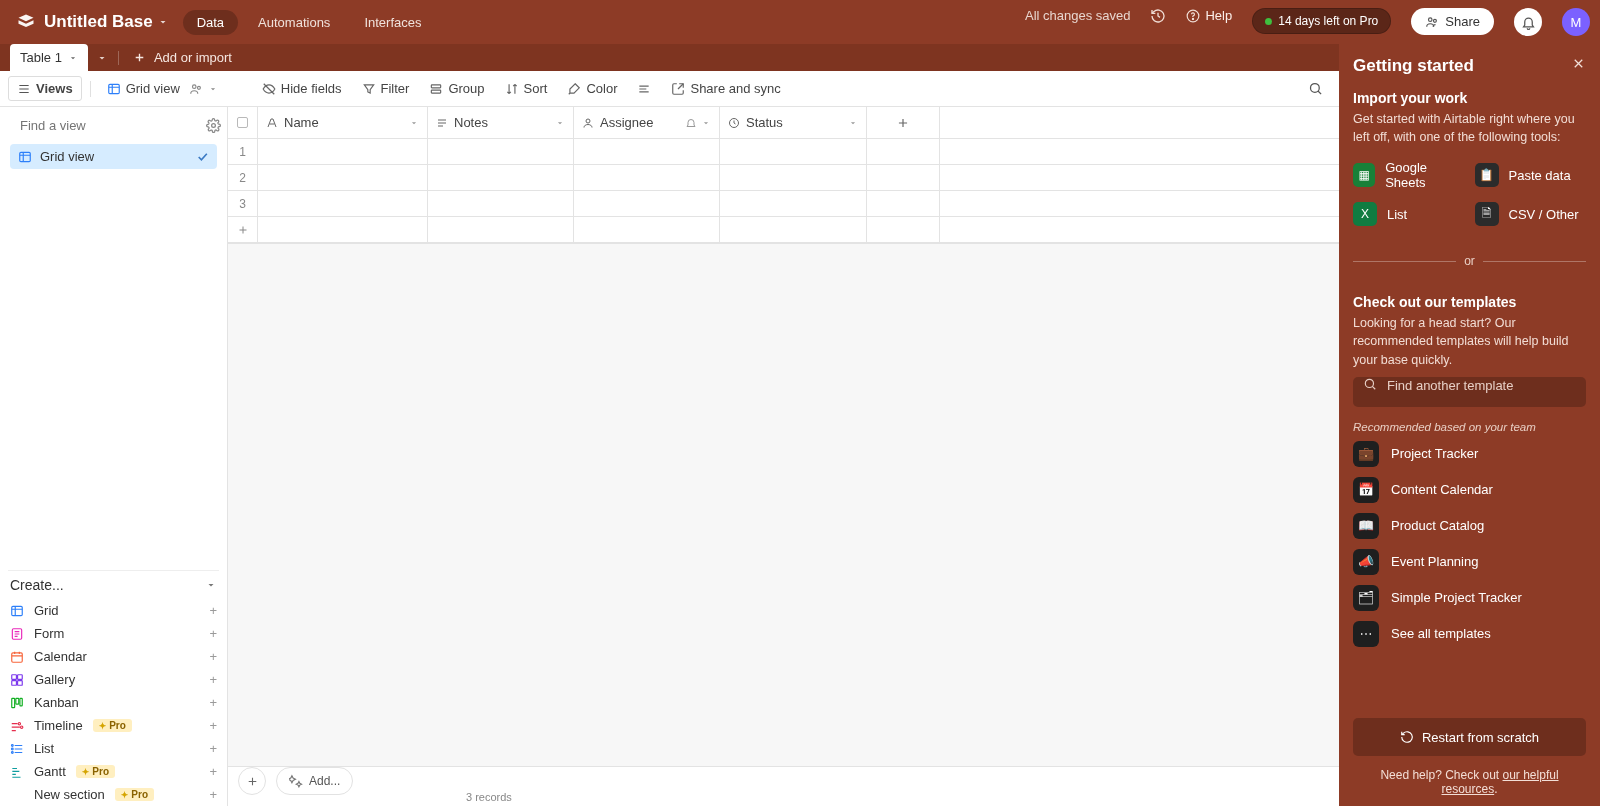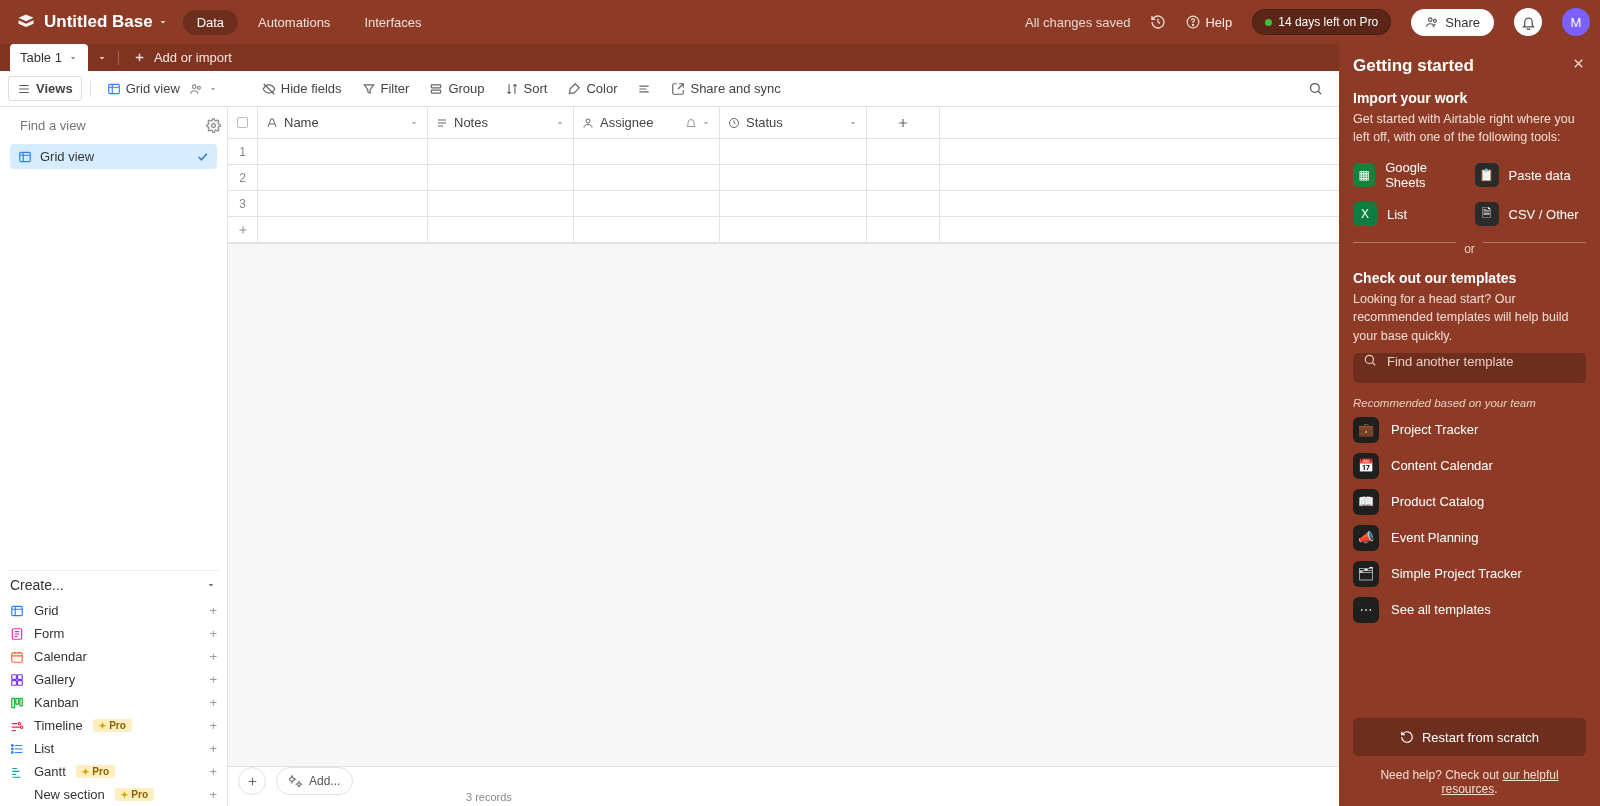--- a/index.html
+++ b/index.html
@@ -21,21 +21,21 @@
   svg{display:block}
 
   
   .app-header{height:var(--header-h);background:var(--brown);display:flex;align-items:center;color:#fff;padding:0 10px 0 16px}
   .app-header .logo{margin-right:8px;opacity:.95}
   .base-name{font-size:17px;font-weight:600;margin-right:4px}
   .chev-down{opacity:.8;margin-right:14px}
   .top-tabs{display:flex;align-items:center;gap:6px}
   .top-tab{padding:5px 14px;border-radius:20px;font-size:13px;color:#f0e2dc;cursor:pointer}
   .top-tab.active{background:rgba(0,0,0,.22);color:#fff}
-  .header-right{margin-left:auto;display:flex;align-items:center;gap:20px}
+  .header-right{margin-left:auto;display:flex;align-items:flex-start;gap:20px}
   .muted-text{font-size:13px;color:#e8d6cf}
   .icon-btn-h{display:flex;align-items:center;gap:5px;color:#fbeee9;font-size:13px;cursor:pointer}
   .pill-dark{background:rgba(0,0,0,.35);border:1px solid rgba(0,0,0,.2);padding:5px 12px;border-radius:18px;display:flex;align-items:center;gap:6px;font-size:12px;color:#fff}
   .green-dot{width:7px;height:7px;border-radius:50%;background:#3fbf3f}
   .share-btn{background:#fff;color:#333;padding:6px 14px;border-radius:18px;display:flex;align-items:center;gap:6px;font-size:13px;cursor:pointer}
   .circle-btn{width:28px;height:28px;border-radius:50%;background:#fff;display:flex;align-items:center;justify-content:center;cursor:pointer}
   .avatar{width:28px;height:28px;border-radius:50%;background:#7b61ff;color:#fff;display:flex;align-items:center;justify-content:center;font-size:13px;font-weight:500}
 
   
   .tabs-row{height:var(--tabs-h);background:var(--brown-dark);display:flex;align-items:flex-end;color:#f0e2dc;padding-left:10px}
@@ -100,21 +100,21 @@
   
   .rpanel{position:absolute;top:calc(var(--header-h));right:0;bottom:0;width:var(--panel-w);background:var(--brown);color:#fff;padding:12px 14px 10px 14px;overflow:hidden;display:flex;flex-direction:column}
   .rp-head{display:flex;align-items:flex-start;justify-content:space-between;margin-bottom:6px}
   .rp-title{font-size:17px;font-weight:600}
   .rp-close{cursor:pointer;color:#f3e0d9}
   .rp-subtitle{font-size:14px;font-weight:600;margin:8px 0 4px}
   .rp-text{font-size:12.5px;color:#f2ddd5;line-height:1.45}
   .rp-import-grid{display:grid;grid-template-columns:1fr 1fr;gap:12px 10px;margin:14px 0 10px}
   .rp-import-item{display:flex;align-items:center;gap:10px;font-size:13px;cursor:pointer}
   .rp-sq{width:24px;height:24px;border-radius:5px;background:#2b2b2b;display:flex;align-items:center;justify-content:center;color:#fff;font-size:12px}
-  .rp-or{display:flex;align-items:flex-start;gap:8px;margin:6px 0;color:#e9cfc5;font-size:12px}
+  .rp-or{display:flex;align-items:center;gap:8px;margin:18px 0;color:#e9cfc5;font-size:12px}
   .rp-or .ln{flex:1;height:1px;background:rgba(255,255,255,.3)}
   .rp-search{margin:8px 0;background:rgba(0,0,0,.22);border-radius:5px;height:30px;display:flex;align-items:flex-start;padding:0 10px;gap:8px}
   .rp-search input{flex:1;border:none;outline:none;background:transparent;color:#fff;font-size:13px}
   .rp-search input::placeholder{color:#e7cfc6}
   .rp-reco{font-size:11.5px;font-style:italic;color:#e8cec3;margin:6px 0 8px}
   .rp-tmpl-list{display:flex;flex-direction:column;gap:10px;margin-bottom:10px}
   .rp-tmpl{display:flex;align-items:center;gap:12px;cursor:pointer;font-size:13px}
   .rp-ico{width:26px;height:26px;border-radius:6px;background:#1f1f1f;display:flex;align-items:center;justify-content:center;color:#fff}
   .rp-spacer{flex:1}
   .rp-restart{background:rgba(0,0,0,.22);height:38px;border-radius:5px;display:flex;align-items:center;justify-content:center;gap:8px;cursor:pointer;font-size:13px}

